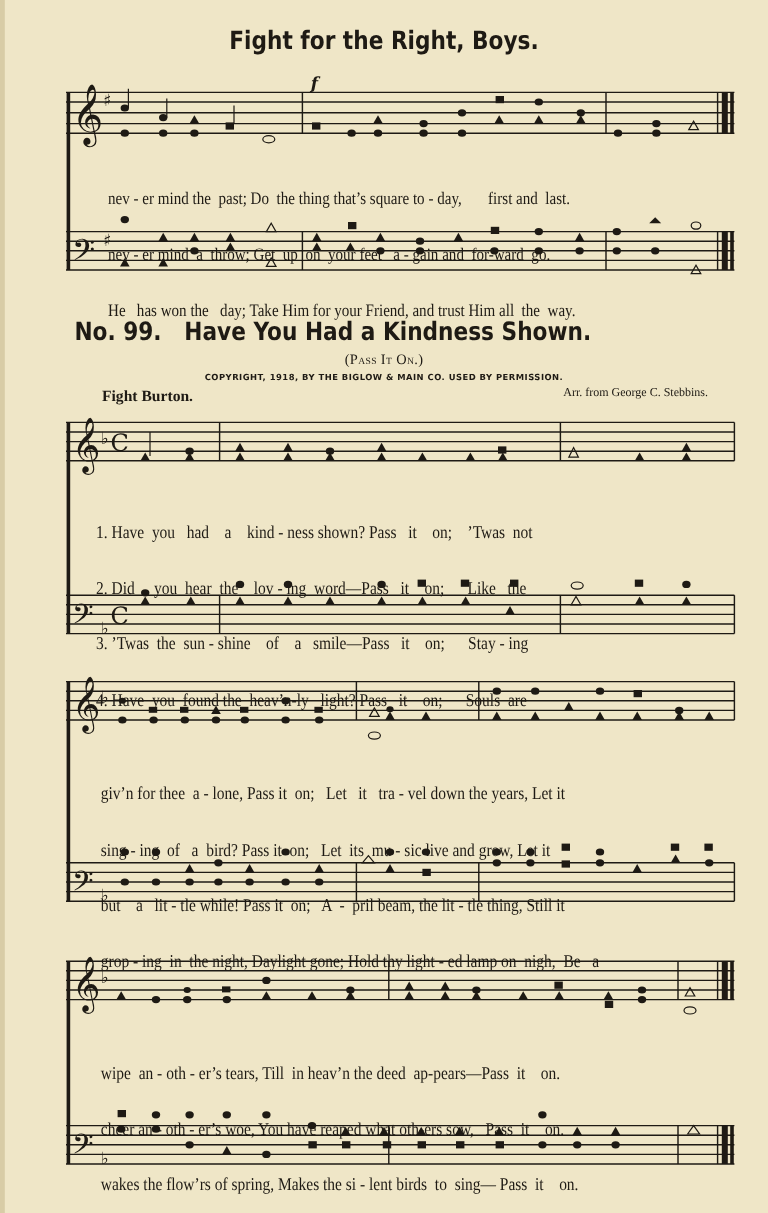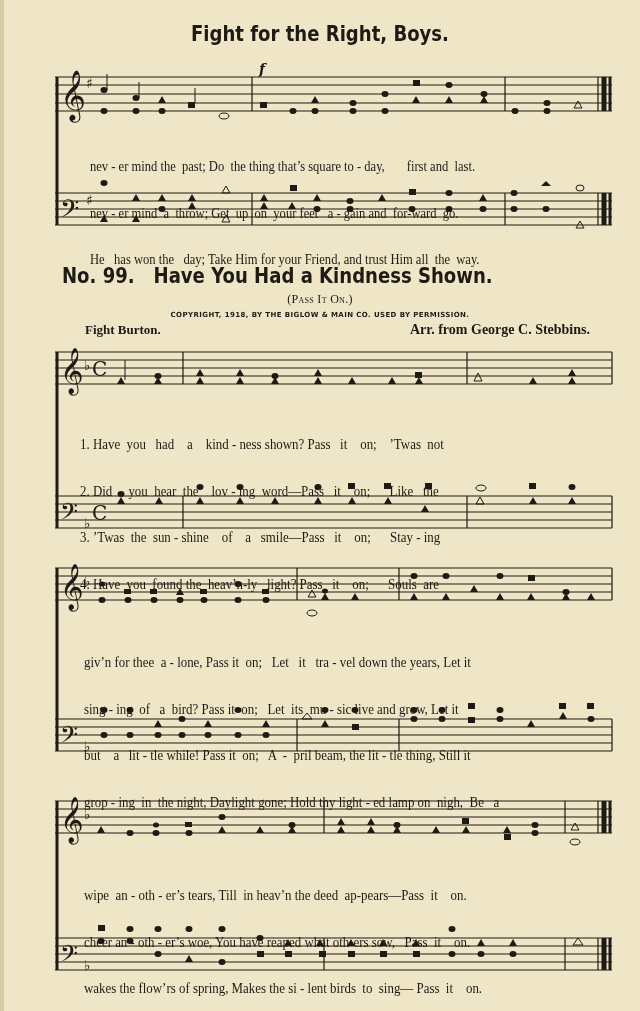--- a/index.html
+++ b/index.html
@@ -17,21 +17,21 @@
     font-family: "DejaVu Sans", sans-serif; font-weight: bold;
     font-size: 21px; letter-spacing: 0px; transform: scaleX(0.86);
   }
   .title2 {
     left: 62px; top: 264px; font-family: "DejaVu Sans", sans-serif; font-weight: bold;
     font-size: 21px; white-space: pre; transform-origin: left center; transform: scaleX(0.86);
   }
   .subtitle { left: 0; width: 640px; top: 292px; text-align: center; font-size: 12px; letter-spacing: 0.3px; font-variant: small-caps; }
   .copyright { left: 0; width: 640px; top: 311px; text-align: center; font-family: "DejaVu Sans", sans-serif; font-weight: bold; font-size: 7px; letter-spacing: 0.4px; }
   .author { left: 85px; top: 322px; font-weight: bold; font-size: 13px; }
-  .arranger { right: 50px; top: 322px; font-weight: bold; font-size: 14px; }
+  .arranger { right: 50px; top: 322px; font-weight: normal; font-size: 10px; }
   .lyrics { font-size: 15.5px; line-height: 15.5px; white-space: pre; transform-origin: left top; }
   .lyric-line { display: block; }
   svg.system { position: absolute; left: 0; }
 </style>
 </head>
 <body>
 
 <div class="page-edge"></div>
 
 <div class="abs title1">Fight for the Right, Boys.</div>

